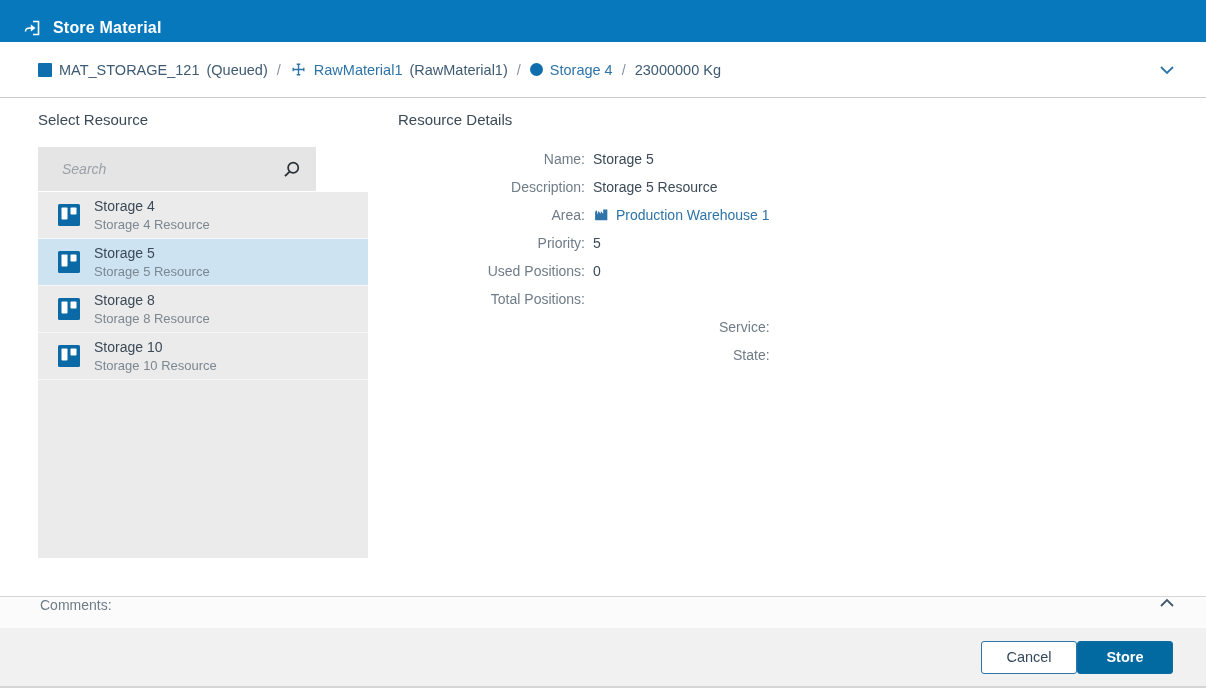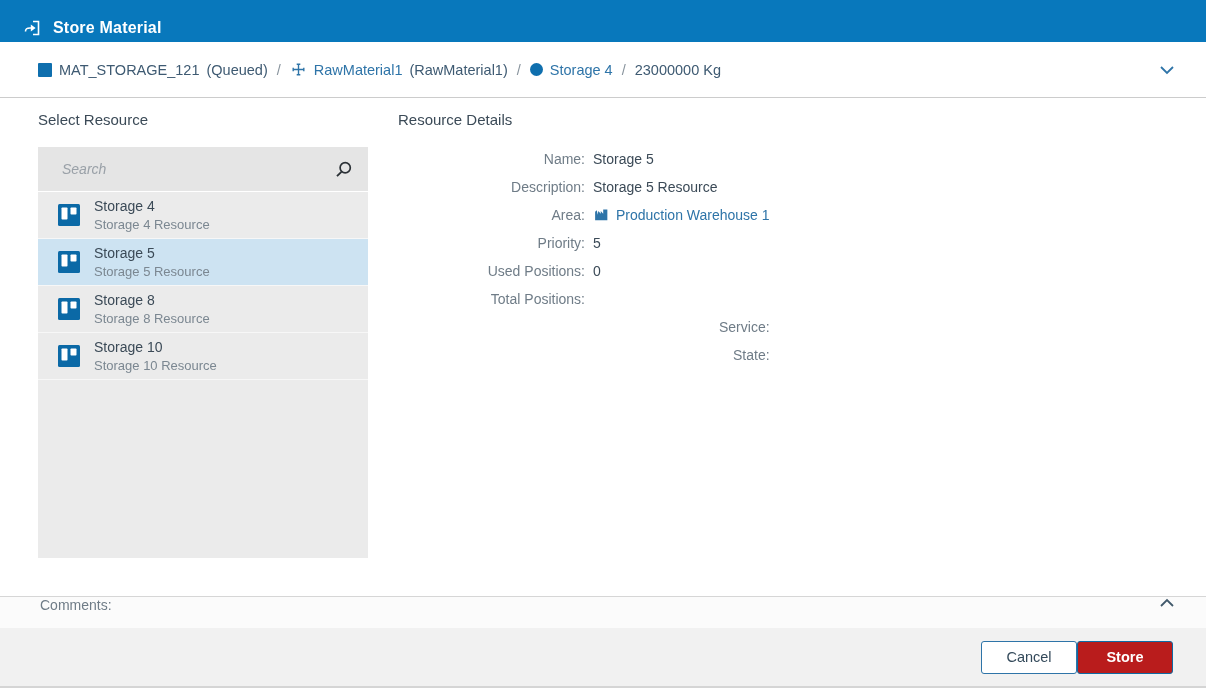--- a/index.html
+++ b/index.html
@@ -31,21 +31,21 @@
   .circle-icon { width:13px; height:13px; background:#0f6fae; border-radius:50%; display:inline-block; }
   .breadcrumb-chevron { margin-left:auto; cursor:pointer; display:flex; align-items:center; }
 
   
   .panel-heading { position:absolute; font-size:15px; color:#3b4a57; }
   .heading-left { left:38px; top:111px; }
   .heading-right { left:398px; top:111px; }
 
   
   .search-bar {
-    position:absolute; left:38px; top:147px; width:330px; height:44px;
+    position:absolute; left:38px; top:147px; width:278px; height:44px;
     background:#e5e5e5; display:flex; align-items:center; padding:0 13px 0 24px;
   }
   .search-input {
     flex:1; background:transparent; border:none; outline:none;
     font-family:"Liberation Sans", sans-serif; font-size:14px; font-style:italic; color:#3b4a57;
   }
   .search-input::placeholder { color:#9aa1a8; font-style:italic; }
   .search-btn { background:none; border:none; cursor:pointer; display:flex; align-items:center; padding:2px; }
 
   
@@ -86,21 +86,21 @@
     position:absolute; left:0; top:628px; right:0; bottom:0;
     background:#f1f1f1; display:flex; justify-content:flex-end; align-items:center;
     padding-right:33px; border-bottom:2px solid #d5d5d5;
   }
   .btn {
     height:33px; min-width:96px; border-radius:3px; font-family:"Liberation Sans", sans-serif;
     font-size:14.5px; display:flex; align-items:center; justify-content:center;
     cursor:pointer; padding:0 18px;
   }
   .btn-cancel { background:#fff; border:1px solid #2e74a8; color:#33495a; }
-  .btn-store { background:#b91c1c; border:1px solid #0e6ba4; color:#fff; font-weight:600; }
+  .btn-store { background:#0369a1; border:1px solid #0e6ba4; color:#fff; font-weight:600; }
 
   svg { display:block; }
 </style>
 </head>
 <body>
 
 <div id="app">
 
   <div class="titlebar">
     <span>

